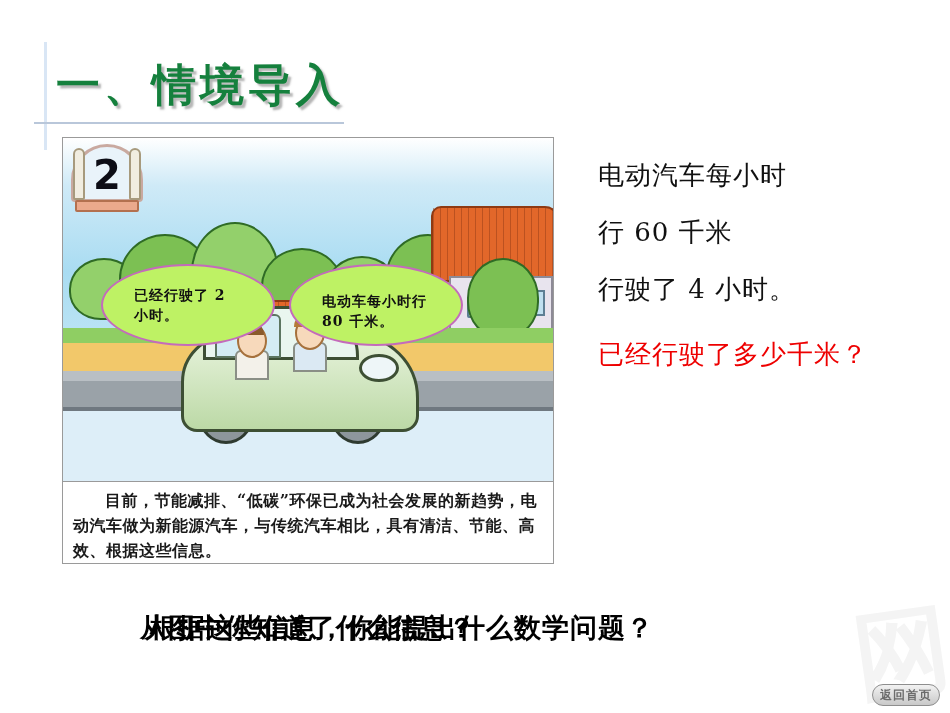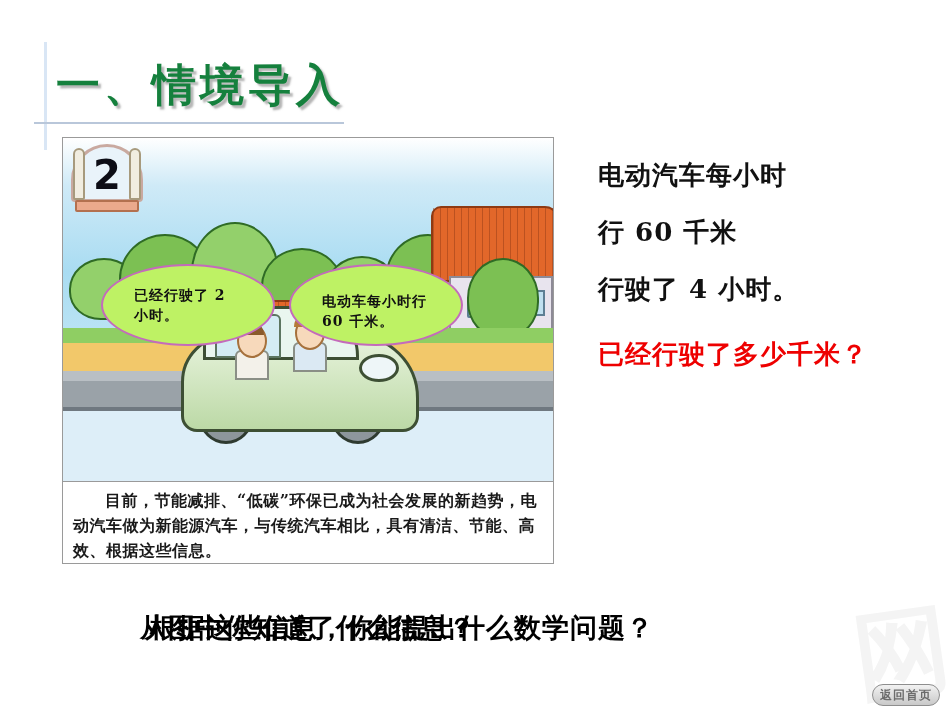--- a/index.html
+++ b/index.html
@@ -347,21 +347,21 @@
   .problem {
     position: absolute;
     left: 598px;
     top: 158px;
     width: 350px;
   }
   .problem p {
     margin: 0 0 22px 0;
     font-family: "DejaVu Serif", serif;
     font-size: 26px;
-    font-weight: bold;
+    font-weight: normal;
     color: #111111;
     letter-spacing: 1px;
     white-space: nowrap;
   }
   .problem p.question {
     color: #ee0000;
     margin-top: 30px;
     margin-bottom: 8px;
   }
 
@@ -492,21 +492,21 @@
       <div class="badge-pillar l"></div>
       <div class="badge-pillar r"></div>
       <div class="badge-base"></div>
       <div class="badge-num">2</div>
     </div>
 
     <div class="bubble left">
       <div class="bubble-text">已经行驶了 2 小时。</div>
     </div>
     <div class="bubble right">
-      <div class="bubble-text">电动车每小时行 60 千米。</div>
+      <div class="bubble-text">电动车每小时行 80 千米。</div>
     </div>
   </div>
 </div>
 
 <div class="caption">目前，节能减排、“低碳”环保已成为社会发展的新趋势，电动汽车做为新能源汽车，与传统汽车相比，具有清洁、节能、高效、根据这些信息。</div>
 
 <div class="problem">
   <p>电动汽车每小时</p>
   <p>行 60 千米</p>
   <p>行驶了 4 小时。</p>

